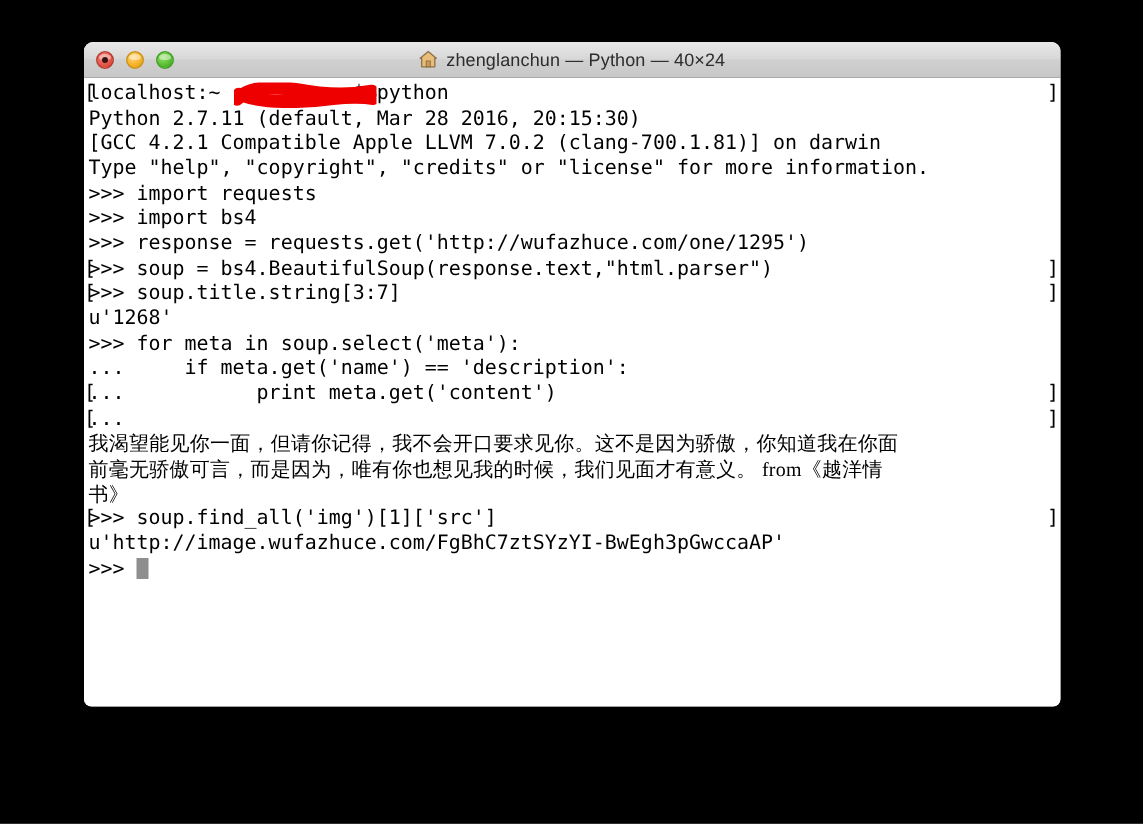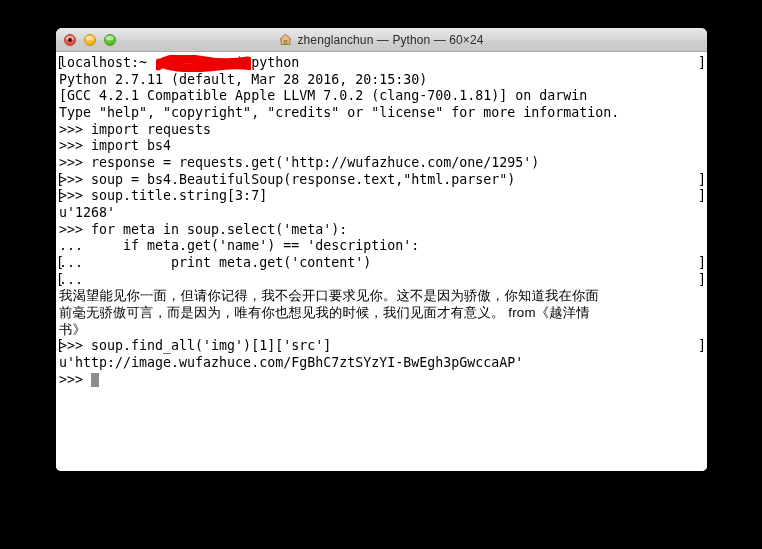--- a/index.html
+++ b/index.html
@@ -147,21 +147,21 @@
     top: 0;
   }
   .tline.marked::after {
     content: "]";
     position: absolute;
     right: 1px;
     top: 0;
   }
 
   .cn {
-    font-family: Liberation Sans, sans-serif;
+    font-family: Liberation Serif, serif;
     font-size: 13.3px;
     letter-spacing: 0.2px;
   }
 
   .cursor-block {
     display: inline-block;
     width: 8px;
     height: 14px;
     background: #8e8e8e;
     vertical-align: -3px;
@@ -192,21 +192,21 @@
           </div>
         <div class="light light-min"></div>
         <div class="light light-max"></div>
       </div>
 
       <div id="title-center">
         <svg id="home-icon" width="13" height="13" viewBox="0 0 16 16">
           <path d="M8 1.6 L1.4 7.2 L2.6 7.2 L2.6 14.2 L13.4 14.2 L13.4 7.2 L14.6 7.2 Z" fill="#e8bd7a" stroke="#8e7246" stroke-width="1.1" stroke-linejoin="round"></path>
           <rect x="6.3" y="9.4" width="3.4" height="4.8" fill="#c79a55" stroke="#8e7246" stroke-width="0.8"></rect>
         </svg>
-        <span id="title-text">zhenglanchun — Python — 60×24</span>
+        <span id="title-text">zhenglanchun — Python — 40×24</span>
       </div>
 
     </div>
 
     <div id="terminal-body">
       <div id="term-lines"><div class="tline marked"><span>localhost:~ &nbsp;&nbsp;&nbsp;&nbsp;&nbsp;&nbsp;&nbsp;&nbsp;&nbsp;&nbsp;$ python</span><span id="redaction"><svg width="95" height="17" viewBox="0 0 95 17">
                 <path d="M2 11 C10 3, 26 2, 42 5 C58 8, 76 9, 92 6" stroke="#ee0000" stroke-width="9" fill="none" stroke-linecap="round"></path>
                 <path d="M6 9 C20 14, 44 14, 66 11 C76 10, 86 10, 93 11" stroke="#ee0000" stroke-width="8" fill="none" stroke-linecap="round"></path>
                 <path d="M3 7 C18 12, 38 13, 58 10" stroke="#ee0000" stroke-width="7" fill="none" stroke-linecap="round"></path>
               </svg></span></div><div class="tline"><span>Python 2.7.11 (default, Mar 28 2016, 20:15:30)</span></div><div class="tline"><span>[GCC 4.2.1 Compatible Apple LLVM 7.0.2 (clang-700.1.81)] on darwin</span></div><div class="tline"><span>Type "help", "copyright", "credits" or "license" for more information.</span></div><div class="tline"><span>&gt;&gt;&gt; import requests</span></div><div class="tline"><span>&gt;&gt;&gt; import bs4</span></div><div class="tline"><span>&gt;&gt;&gt; response = requests.get('http://wufazhuce.com/one/1295')</span></div><div class="tline marked"><span>&gt;&gt;&gt; soup = bs4.BeautifulSoup(response.text,"html.parser")</span></div><div class="tline marked"><span>&gt;&gt;&gt; soup.title.string[3:7]</span></div><div class="tline"><span>u'1268'</span></div><div class="tline"><span>&gt;&gt;&gt; for meta in soup.select('meta'):</span></div><div class="tline"><span>...     if meta.get('name') == 'description':</span></div><div class="tline marked"><span>...           print meta.get('content')</span></div><div class="tline marked"><span>... </span></div><div class="tline"><span class="cn">我渴望能见你一面，但请你记得，我不会开口要求见你。这不是因为骄傲，你知道我在你面</span></div><div class="tline"><span class="cn">前毫无骄傲可言，而是因为，唯有你也想见我的时候，我们见面才有意义。 from《越洋情</span></div><div class="tline"><span class="cn">书》</span></div><div class="tline marked"><span>&gt;&gt;&gt; soup.find_all('img')[1]['src']</span></div><div class="tline"><span>u'http://image.wufazhuce.com/FgBhC7ztSYzYI-BwEgh3pGwccaAP'</span></div><div class="tline"><span>&gt;&gt;&gt; </span><span class="cursor-block"></span></div></div>

